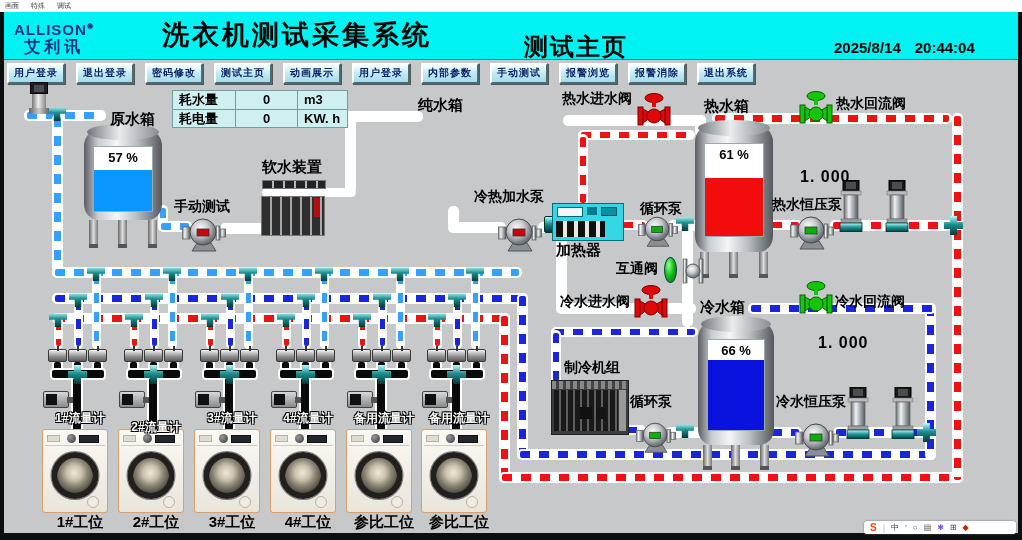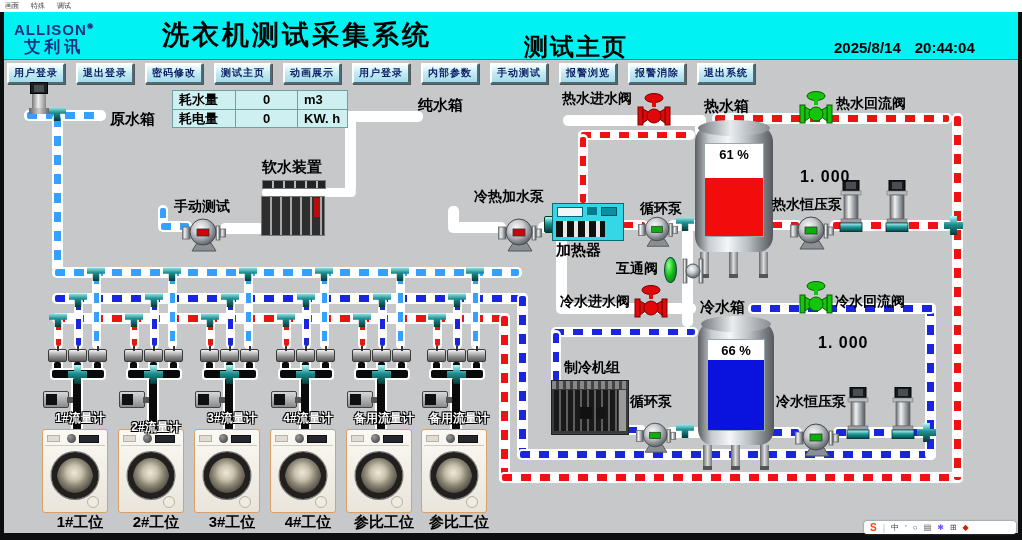--- a/index.html
+++ b/index.html
@@ -244,20 +244,34 @@
   <div class="cross" style="left:917px;top:423px"></div>
 
   <div class="sensor" style="left:28px;top:82px">
     <span class="cap">
         <i></i>
       </span>
     <span class="neck"></span>
     <span class="base"></span>
   </div>
 
+  <div class="tank" style="left:84px;top:130px;width:78px;height:120px">
+    <div class="t-body" style="height:90px">
+        <div class="t-cap"></div>
+      </div>
+    <div class="t-inner" style="left:9px;top:16px;right:9px;height:66px">
+      <div class="t-lvl">57 %</div>
+      <div class="t-fill" style="height:64%;background:#0a96ff"></div>
+    </div>
+    <div class="legs" style="top:90px;height:28px">
+        <i></i>
+        <i></i>
+        <i></i>
+      </div>
+  </div>
 
 
   <div class="tank" style="left:695px;top:126px;width:78px;height:152px">
     <div class="t-body" style="height:126px">
         <div class="t-cap"></div>
       </div>
     <div class="t-inner" style="left:9px;top:17px;right:9px;height:94px">
       <div class="t-lvl">61 %</div>
       <div class="t-fill" style="height:63%;background:#f20c0c"></div>
     </div>

